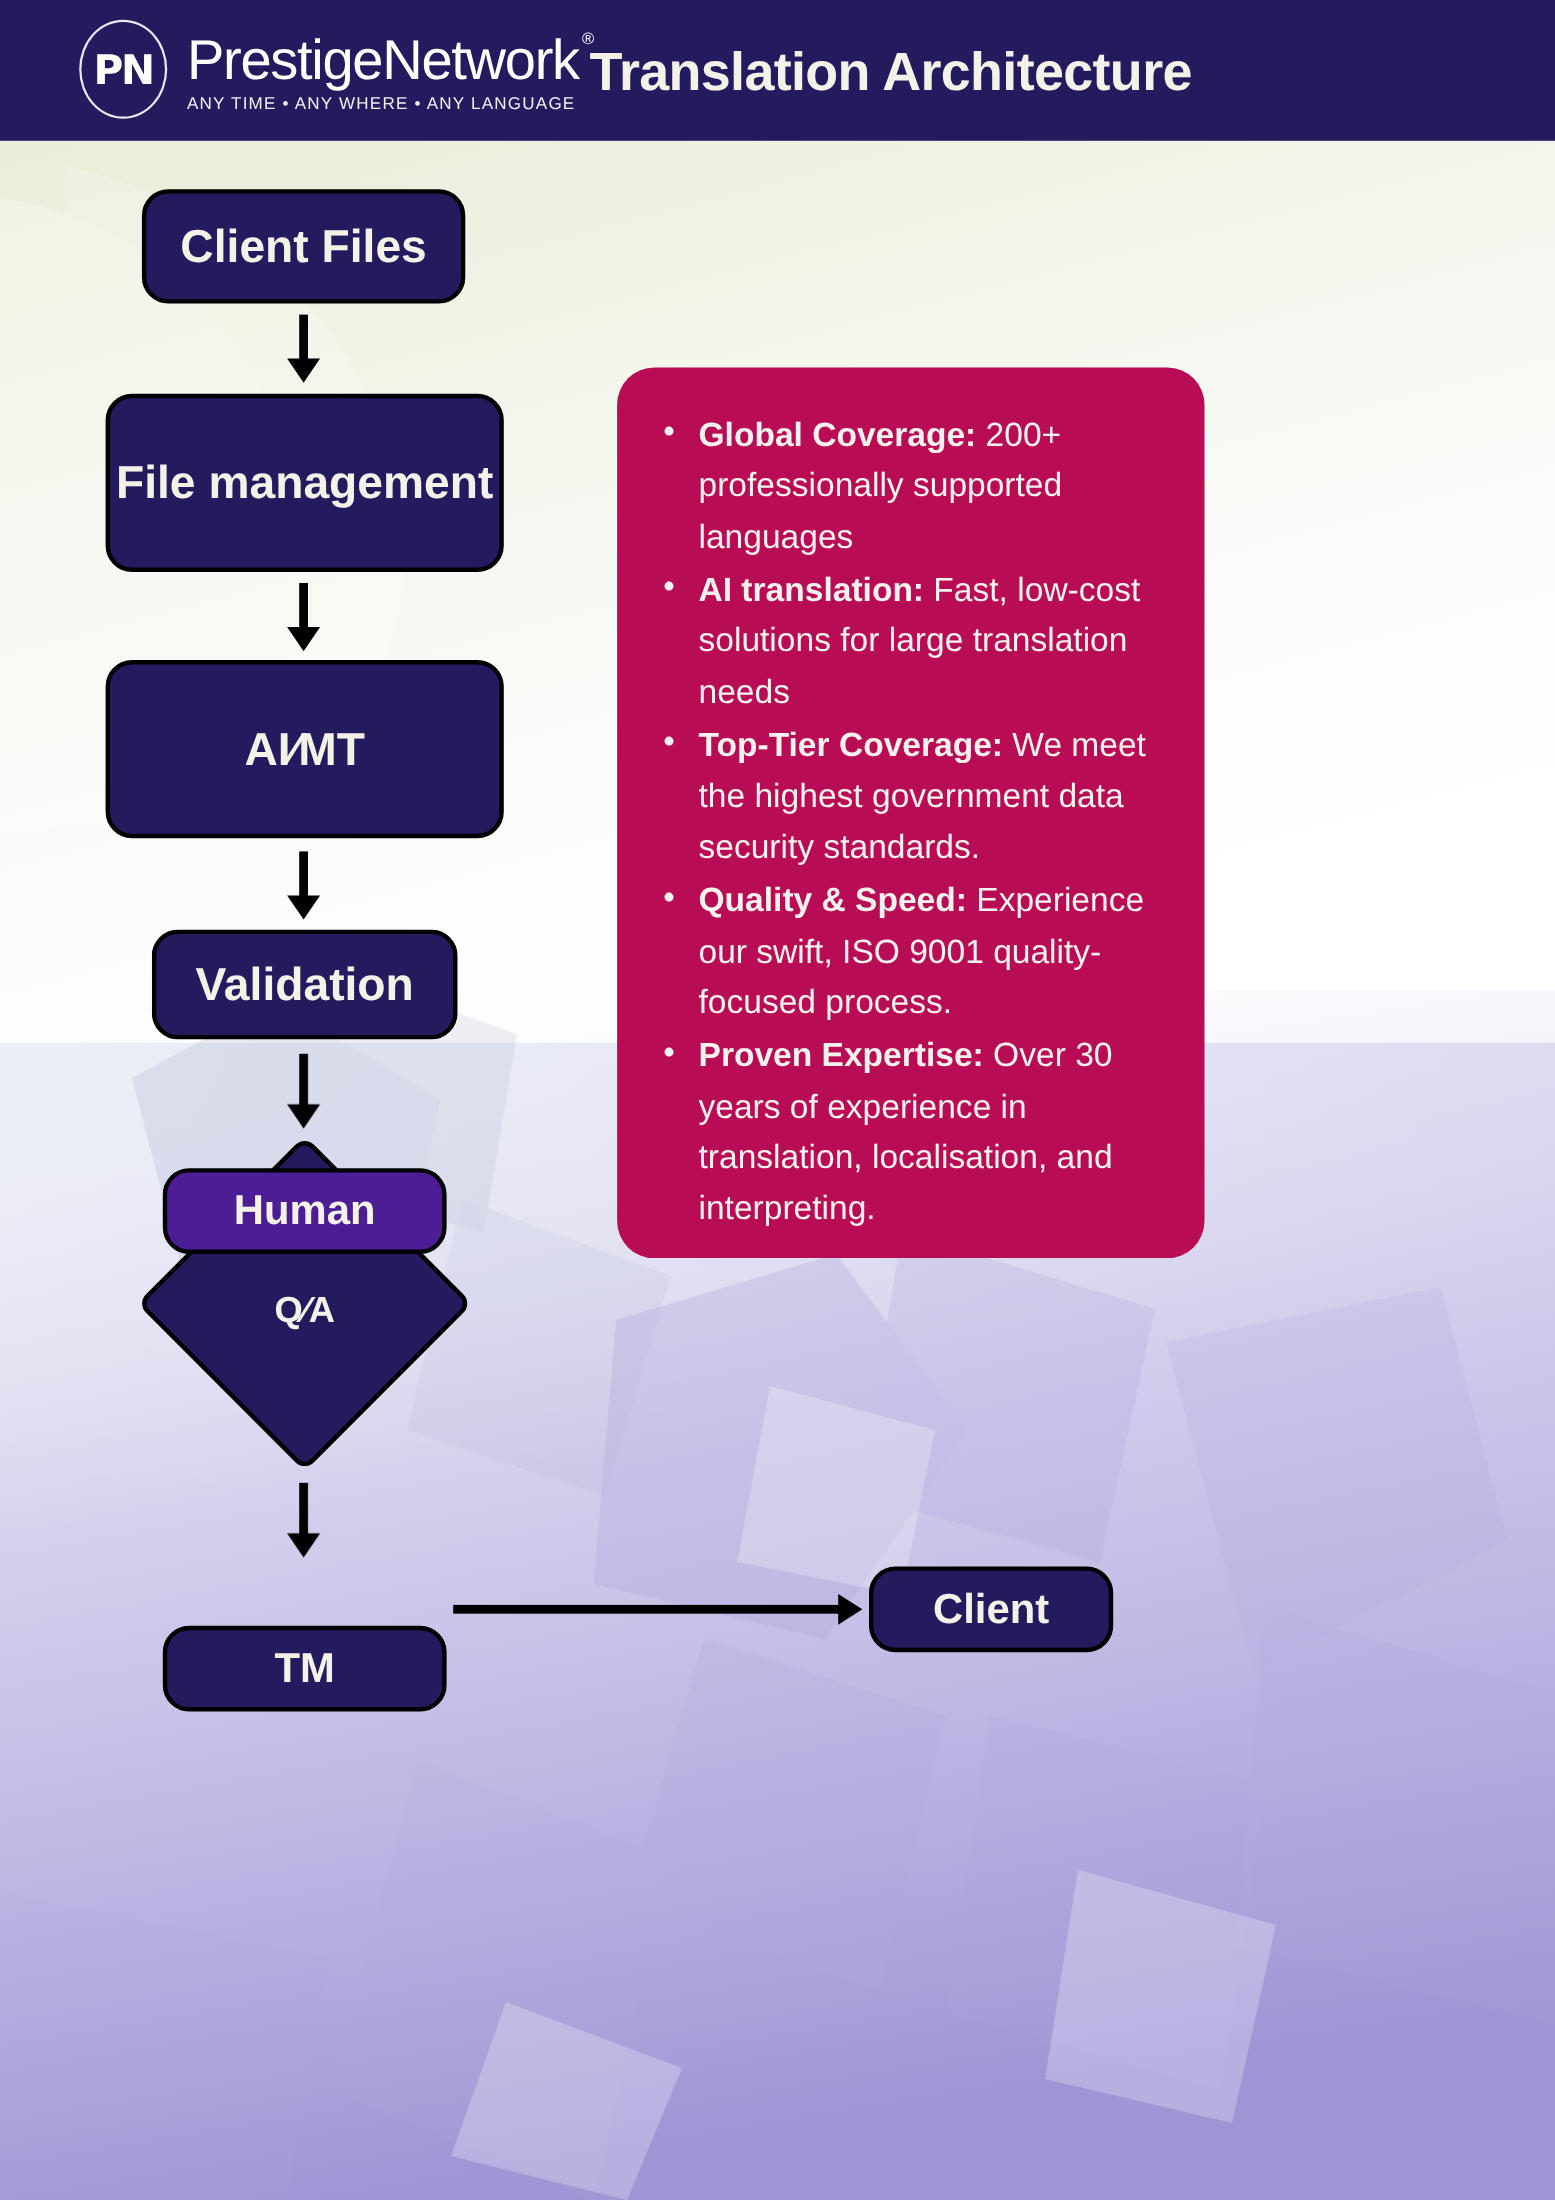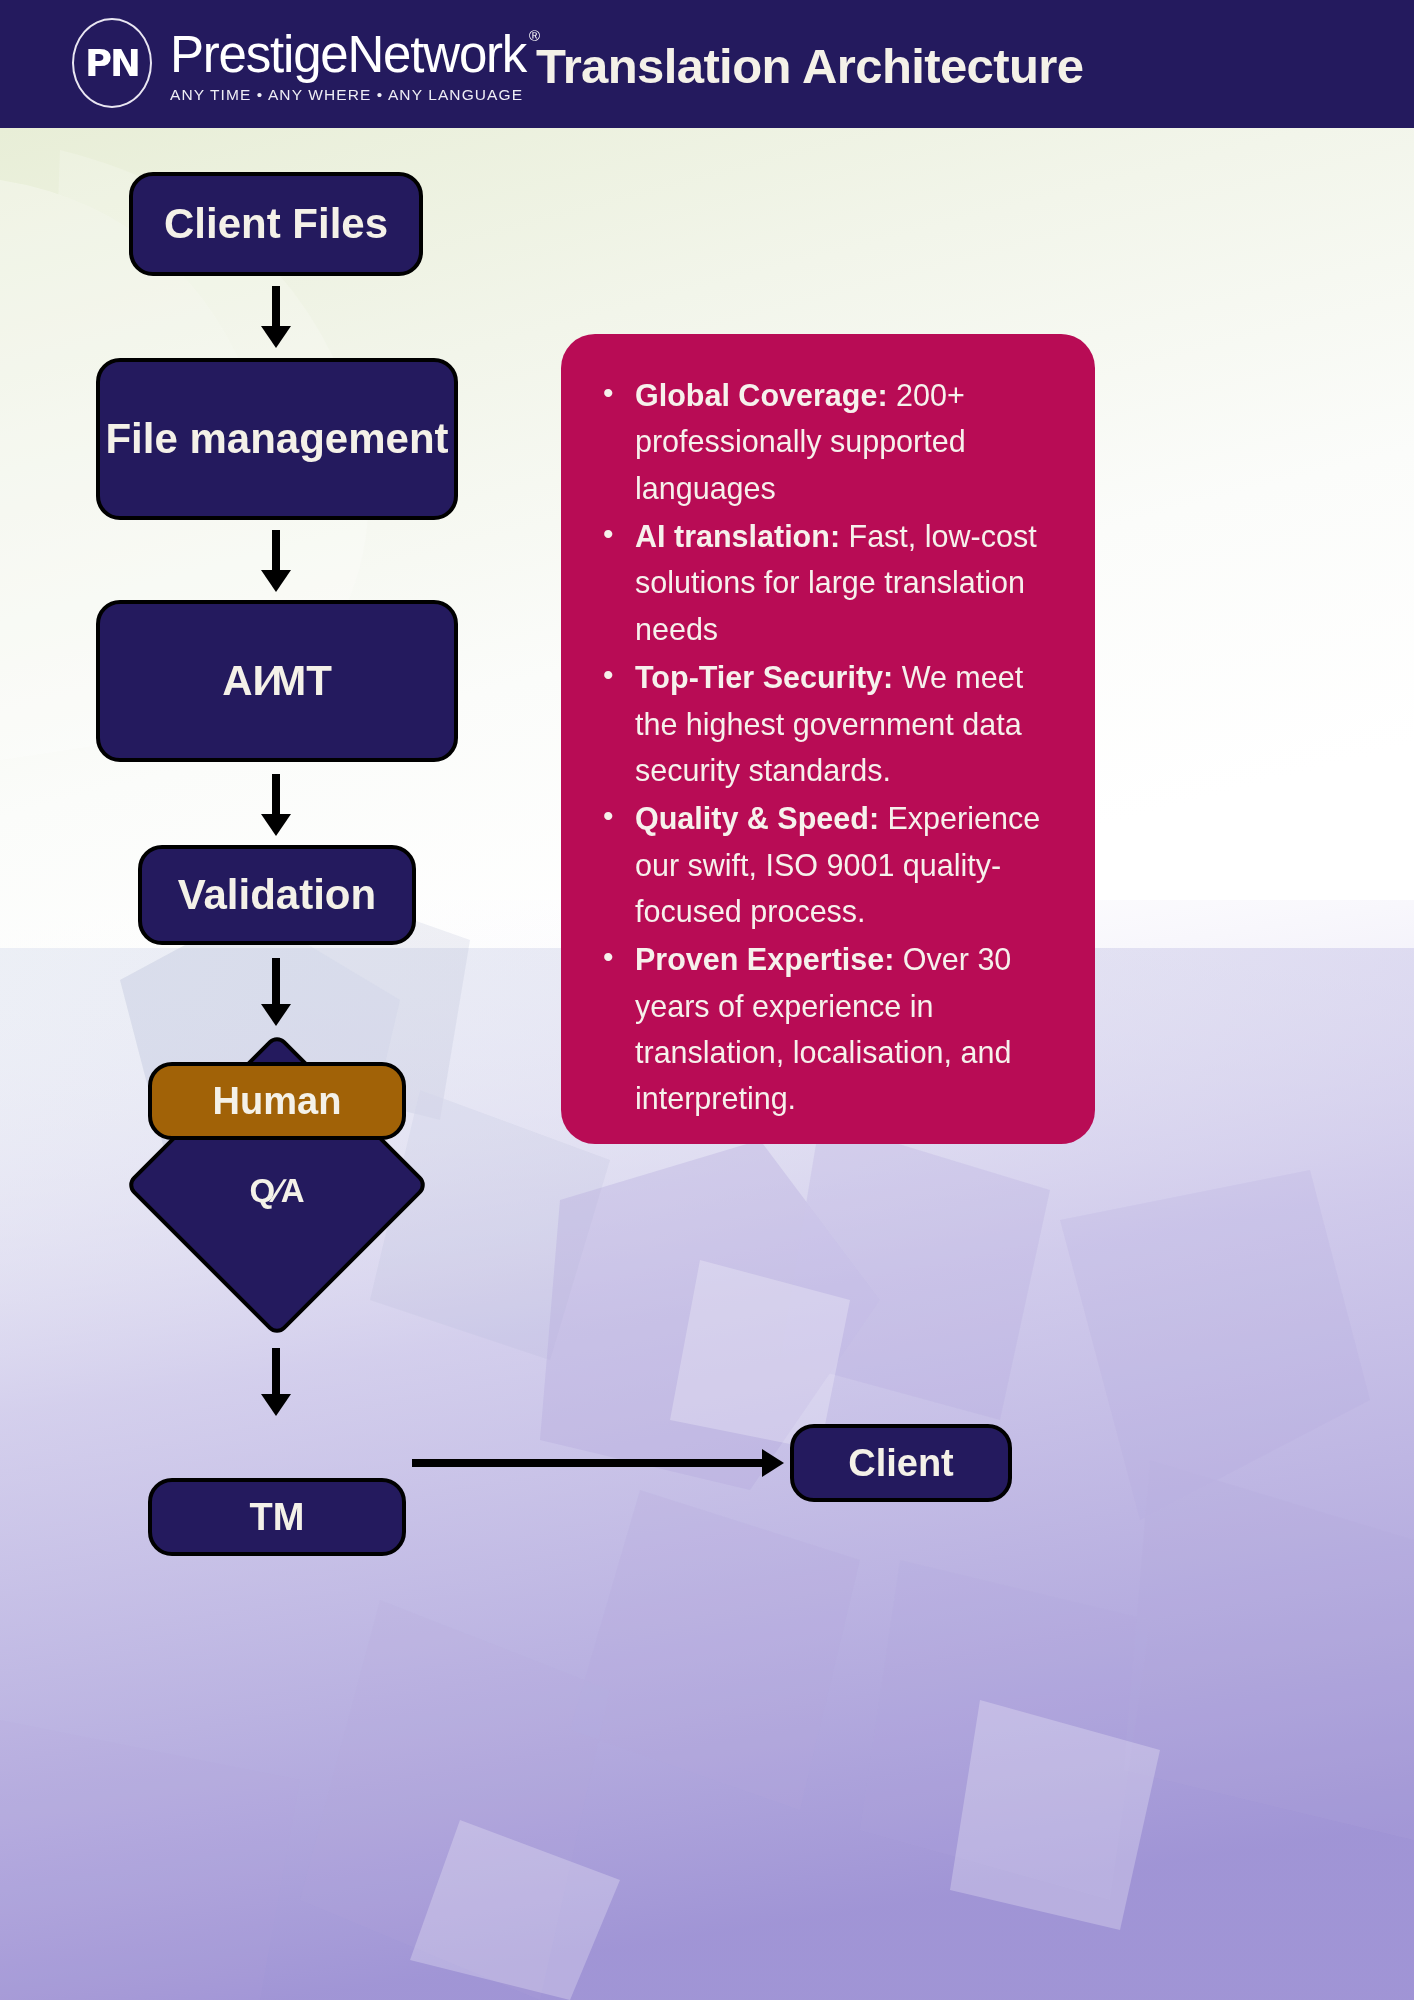--- a/index.html
+++ b/index.html
@@ -116,21 +116,21 @@
     color: #f4f1e8;
     display: flex;
     align-items: center;
     justify-content: center;
     text-align: center;
     font-weight: bold;
     box-sizing: border-box;
     z-index: 6;
     line-height: 1.12;
   }
-  .node.crimson { background: #a16207; }
+  .node.crimson { background: #4c1d95; }
 
   #node-client-files { left: 129px; top: 172px;  width: 294px; height: 104px; font-size: 42px; }
   #node-file-mgmt    { left: 96px;  top: 358px;  width: 362px; height: 162px; font-size: 42px; }
   #node-aimt         { left: 96px;  top: 600px;  width: 362px; height: 162px; font-size: 42px; }
   #node-validation   { left: 138px; top: 845px;  width: 278px; height: 100px; font-size: 42px; }
   #node-human        { left: 148px; top: 1062px; width: 258px; height: 78px;  font-size: 38px; z-index: 8; }
   #node-tm           { left: 148px; top: 1478px; width: 258px; height: 78px;  font-size: 38px; }
   #node-client       { left: 790px; top: 1424px; width: 222px; height: 78px;  font-size: 38px; }
 
   
@@ -389,21 +389,21 @@
 
   <div class="panel">
     <ul>
       <li>
         <b>Global Coverage:</b><span> 200+ professionally supported languages</span>
       </li>
       <li>
         <b>AI translation:</b><span> Fast, low-cost solutions for large translation needs</span>
       </li>
       <li>
-        <b>Top-Tier Security:</b><span> We meet the highest government data security standards.</span>
+        <b>Top-Tier Coverage:</b><span> We meet the highest government data security standards.</span>
       </li>
       <li>
         <b>Quality &amp; Speed:</b><span> Experience our swift, ISO 9001 quality-focused process.</span>
       </li>
       <li>
         <b>Proven Expertise:</b><span> Over 30 years of experience in translation, localisation, and interpreting.</span>
       </li>
     </ul>
   </div>
 

